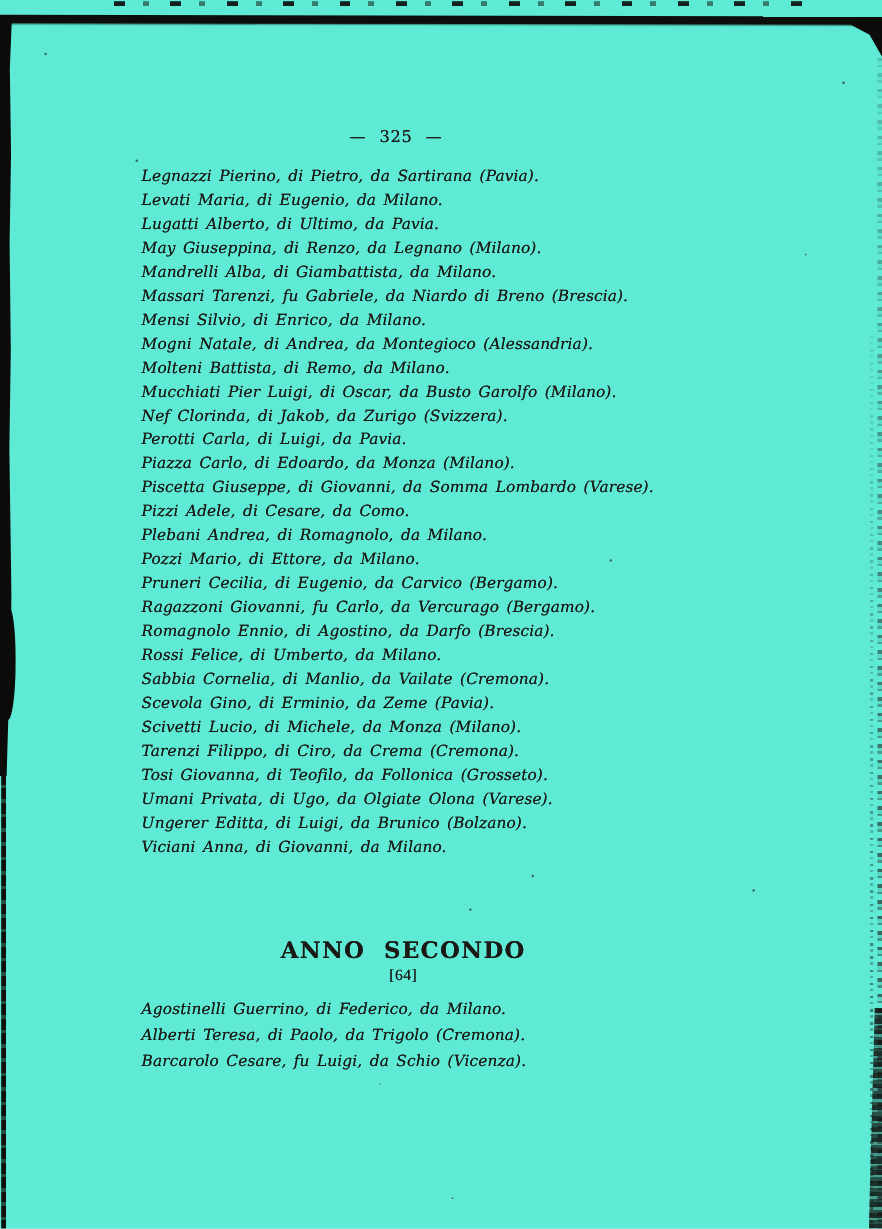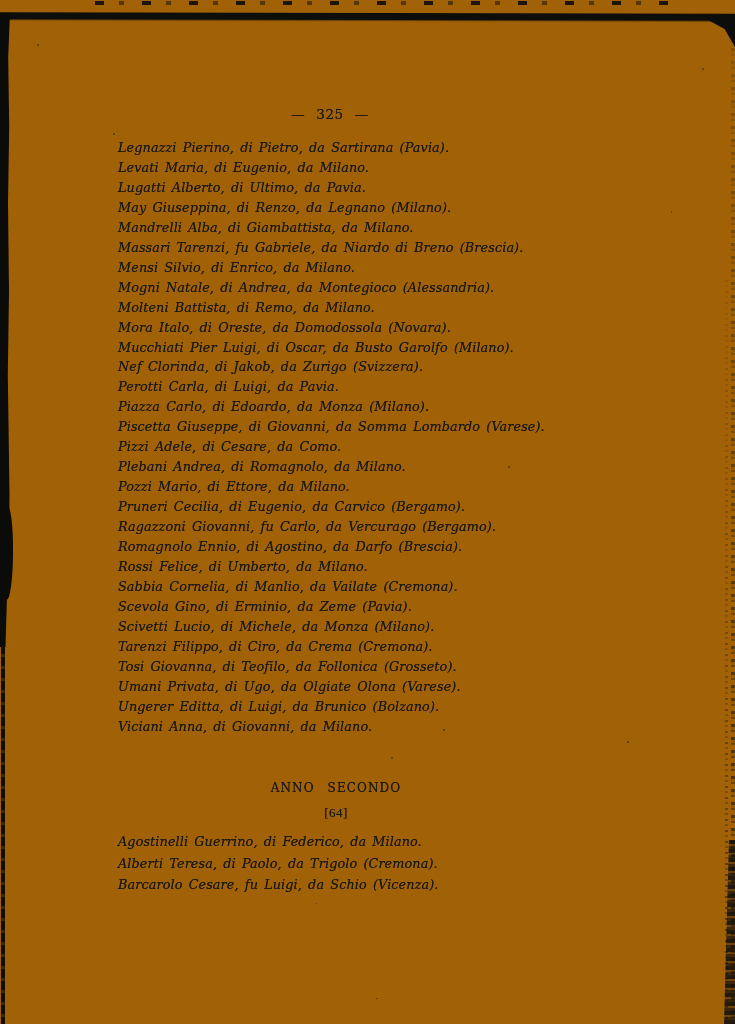--- a/index.html
+++ b/index.html
@@ -5,21 +5,21 @@
   html, body { margin:0; padding:0; }
   body {
     width:735px; height:1024px;
     background:#e9e9e7;
     font-family:"DejaVu Serif", serif;
     overflow:hidden;
   }
   .page {
     position:relative;
     width:735px; height:1024px;
-    background:#a16207;
+    background:#5eead4;
     overflow:hidden;
   }
   
   .top-perforation {
     position:absolute; top:1px; left:95px; width:575px; height:4px;
     background:repeating-linear-gradient(90deg,
       rgba(12,12,11,0.9) 0 9px, transparent 9px 24px,
       rgba(12,12,11,0.5) 24px 29px, transparent 29px 47px);
   }
   .top-edge {
@@ -84,21 +84,21 @@
     font-size:12.8px; line-height:19.95px;
     letter-spacing:0.1px; word-spacing:2px;
     white-space:nowrap;
     font-style:italic;
   }
   .roster.second { top:831px; }
   .roster.second .entry { line-height:21.6px; }
   .section-heading {
     position:absolute; top:781px; left:0; width:672px;
     text-align:center;
-    font-size:12px; font-weight:normal;
+    font-size:19px; font-weight:bold;
     letter-spacing:1.1px; word-spacing:8px;
   }
   .section-number {
     position:absolute; top:805px; left:0; width:672px;
     text-align:center; font-size:13px; letter-spacing:0.4px;font-family:Liberation Serif, serif;
   }
 </style>
 </head>
 <body>
 
@@ -130,21 +130,20 @@
   <div class="roster">
     <div class="entry ink">Legnazzi Pierino, di Pietro, da Sartirana (Pavia).</div>
     <div class="entry ink">Levati Maria, di Eugenio, da Milano.</div>
     <div class="entry ink">Lugatti Alberto, di Ultimo, da Pavia.</div>
     <div class="entry ink">May Giuseppina, di Renzo, da Legnano (Milano).</div>
     <div class="entry ink">Mandrelli Alba, di Giambattista, da Milano.</div>
     <div class="entry ink">Massari Tarenzi, fu Gabriele, da Niardo di Breno (Brescia).</div>
     <div class="entry ink">Mensi Silvio, di Enrico, da Milano.</div>
     <div class="entry ink">Mogni Natale, di Andrea, da Montegioco (Alessandria).</div>
     <div class="entry ink">Molteni Battista, di Remo, da Milano.</div>
-    <div class="entry ink">Mora Italo, di Oreste, da Domodossola (Novara).</div>
     <div class="entry ink">Mucchiati Pier Luigi, di Oscar, da Busto Garolfo (Milano).</div>
     <div class="entry ink">Nef Clorinda, di Jakob, da Zurigo (Svizzera).</div>
     <div class="entry ink">Perotti Carla, di Luigi, da Pavia.</div>
     <div class="entry ink">Piazza Carlo, di Edoardo, da Monza (Milano).</div>
     <div class="entry ink">Piscetta Giuseppe, di Giovanni, da Somma Lombardo (Varese).</div>
     <div class="entry ink">Pizzi Adele, di Cesare, da Como.</div>
     <div class="entry ink">Plebani Andrea, di Romagnolo, da Milano.</div>
     <div class="entry ink">Pozzi Mario, di Ettore, da Milano.</div>
     <div class="entry ink">Pruneri Cecilia, di Eugenio, da Carvico (Bergamo).</div>
     <div class="entry ink">Ragazzoni Giovanni, fu Carlo, da Vercurago (Bergamo).</div>

